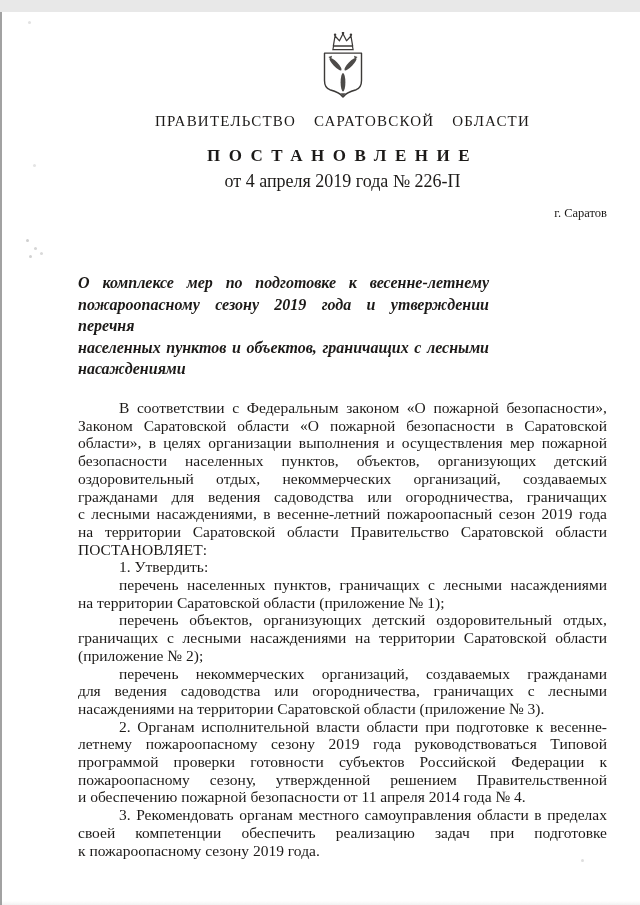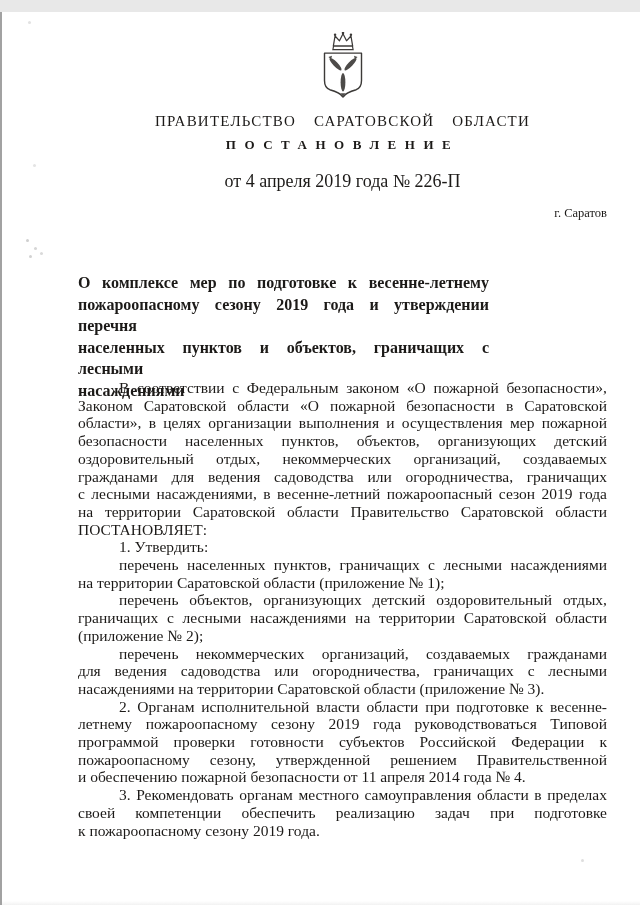--- a/index.html
+++ b/index.html
@@ -25,27 +25,27 @@
     position:absolute;left:26px;top:227px;width:3px;height:3px;
     background:#cfcfcf;border-radius:50%;
     box-shadow:8px 8px 0 0 #d6d6d6, 3px 16px 0 0 #d2d2d2, 14px 13px 0 0 #dadada,
                2px -218px 0 0 #e2e2e2, 7px -75px 0 0 #e4e4e4, 555px 620px 0 0 #dedede;
   }
   
   .col{position:absolute;left:78px;width:529px;}
   .center{text-align:center;}
   .emblem-wrap{top:20px;display:flex;justify-content:center;}
   .authority{top:101px;font-size:15px;letter-spacing:1.2px;word-spacing:13px;white-space:nowrap;}
-  .doc-type{top:125px;font-size:13px;font-weight:bold;letter-spacing:8.5px;white-space:nowrap;}
+  .doc-type{top:134px;font-size:17px;font-weight:bold;letter-spacing:8.5px;white-space:nowrap;}
   .date-number{top:159px;font-size:18px;}
   .place{top:194px;font-size:12.5px;text-align:right;}
   
-  .title-block{top:260px;width:411px;font-size:16px;font-weight:bold;line-height:21.5px;}
+  .title-block{top:260px;width:411px;font-size:16px;font-weight:bold;line-height:21.5px;font-style:italic;}
   
-  .body-block{top:367px;font-size:15.5px;line-height:17.7px;}
+  .body-block{top:387px;font-size:15.5px;line-height:17.7px;}
   .line{text-align:justify;}
   .line.just{text-align-last:justify;}
   .line.last{text-align-last:left;}
   .line.ind{text-indent:41px;}
   .para{margin:0;padding:0;}
 </style>
 </head>
 <body>
 
 <div class="page">

